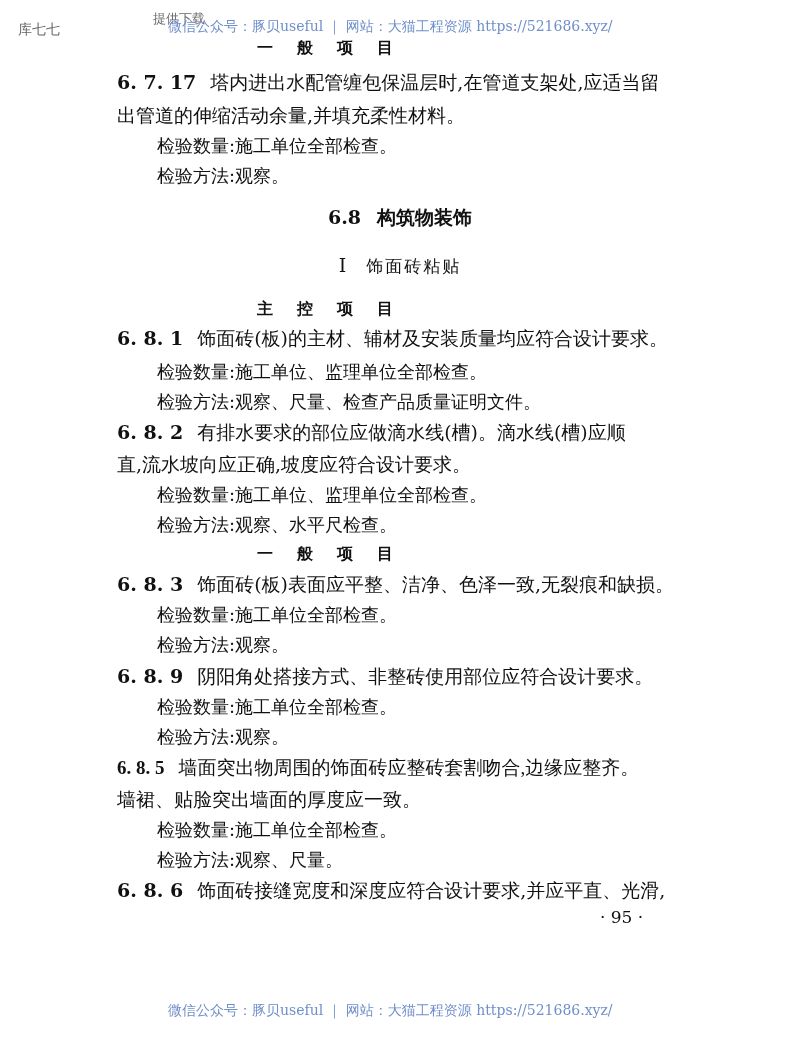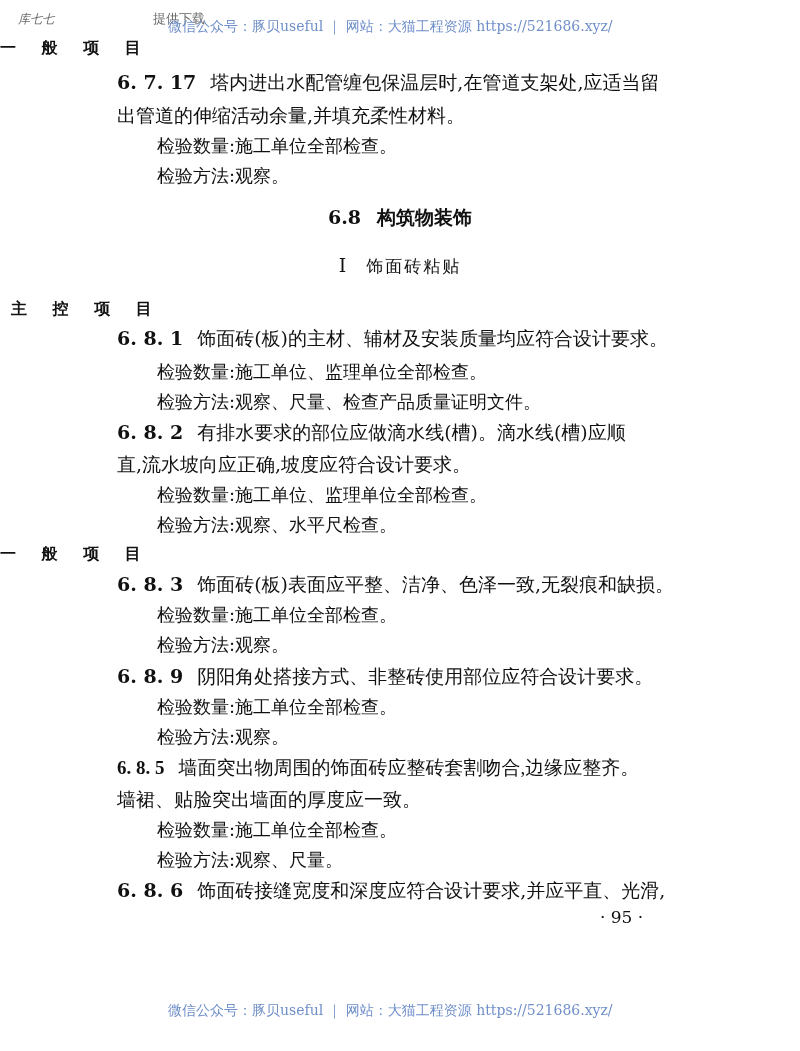--- a/index.html
+++ b/index.html
@@ -1,26 +1,26 @@
 <!DOCTYPE html>
 <html><head>
 <meta charset="utf-8">
 <style>
   html, body { margin: 0; padding: 0; }
   body {
     width: 800px; height: 1051px; background: #ffffff; position: relative; overflow: hidden;
     font-family: "DejaVu Serif", "Liberation Serif", serif; color: #111;
   }
   .abs { position: absolute; }
-  .corner-left { left: 18px; top: 11px; font-size: 12px; color: #666; font-family: "DejaVu Sans", sans-serif; font-style: italic; }
+  .corner-left { left: 18px; top: 21px; font-size: 14px; color: #666; font-family: "DejaVu Sans", sans-serif; }
   .corner-mid { left: 153px; top: 10px; font-size: 13px; color: #666; font-family: "DejaVu Sans", sans-serif; }
   .watermark { font-size: 14px; color: #6f8fc9; font-family: "DejaVu Serif", serif; white-space: nowrap; }
   .wm-top { left: 168px; top: 18px; }
   .wm-bottom { left: 168px; top: 1002px; }
-  .heading-center { left: 0; width: 660px; text-align: left; font-size: 16px; letter-spacing: 10px; font-weight: bold; }
+  .heading-center { left: 0; width: 660px; text-align: center; font-size: 16px; letter-spacing: 10px; font-weight: bold; font-family: Liberation Serif, serif; }
   .section-title { left: 0; width: 800px; text-align: center; font-size: 19px; font-weight: bold; }
   .section-title .num { margin-right: 16px; }
   .subsection { left: 0; width: 800px; text-align: center; font-size: 17px; letter-spacing: 2px; }
   .subsection .roman { margin-right: 18px; font-size: 19px; }
   .clause { left: 117px; width: 580px; font-size: 19px; line-height: 32px; }
   .clause .cnum { font-weight: bold; margin-right: 14px; }
   .cont { left: 117px; font-size: 19px; white-space: nowrap; }
   .insp { left: 157px; font-size: 18px; white-space: nowrap; }
   .page-num { left: 600px; top: 907px; font-size: 17px; }
 </style>
@@ -39,21 +39,21 @@
 <div class="abs cont" style="top:103px;">出管道的伸缩活动余量,并填充柔性材料。</div>
 <div class="abs insp" style="top:134px;">检验数量:施工单位全部检查。</div>
 <div class="abs insp" style="top:164px;">检验方法:观察。</div>
 
 <div class="abs section-title" style="top:205px;">
   <span class="num">6.8</span><span>构筑物装饰</span>
 </div>
 <div class="abs subsection" style="top:254px;">
   <span class="roman">I</span><span>饰面砖粘贴</span>
 </div>
-<div class="abs heading-center" style="top:299px;padding-left:11px;">主 控 项 目</div>
+<div class="abs heading-center" style="top:299px;">主 控 项 目</div>
 
 <div class="abs clause" style="top:322px;">
   <span class="cnum">6. 8. 1</span><span>饰面砖(板)的主材、辅材及安装质量均应符合设计要求。</span>
 </div>
 <div class="abs insp" style="top:360px;">检验数量:施工单位、监理单位全部检查。</div>
 <div class="abs insp" style="top:390px;">检验方法:观察、尺量、检查产品质量证明文件。</div>
 
 <div class="abs clause" style="top:416px;">
   <span class="cnum">6. 8. 2</span><span>有排水要求的部位应做滴水线(槽)。滴水线(槽)应顺</span>
 </div>

